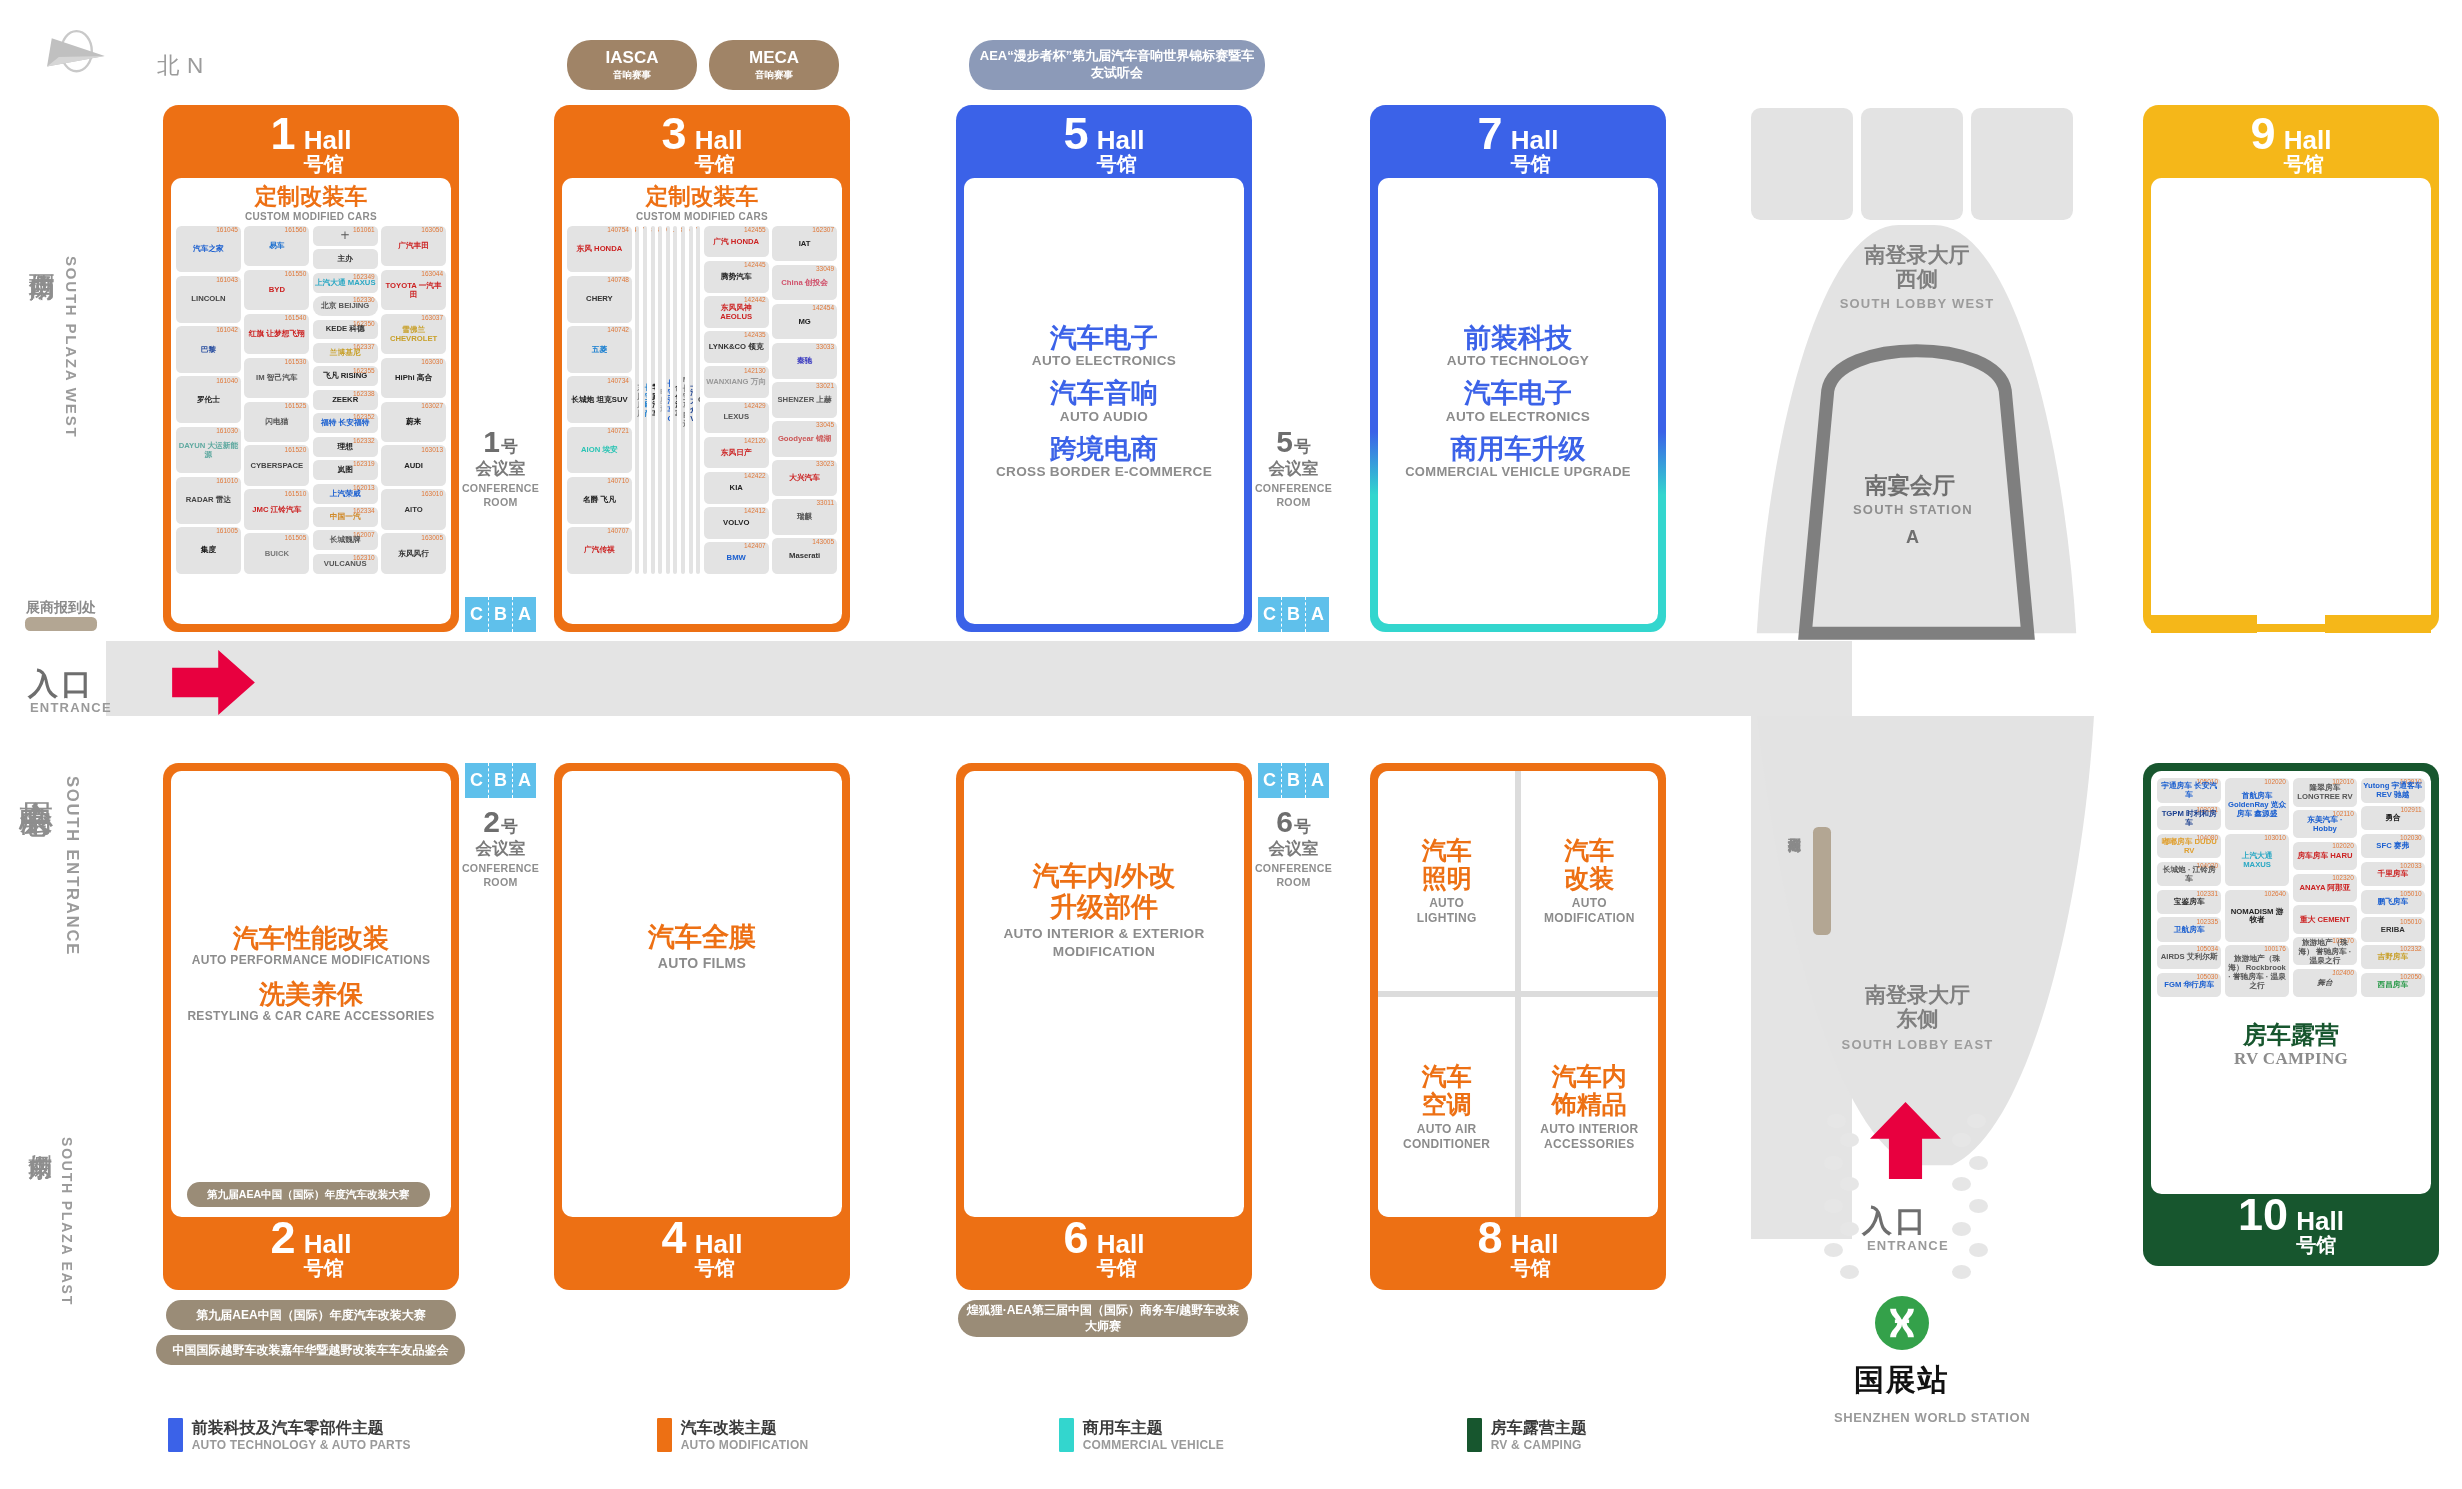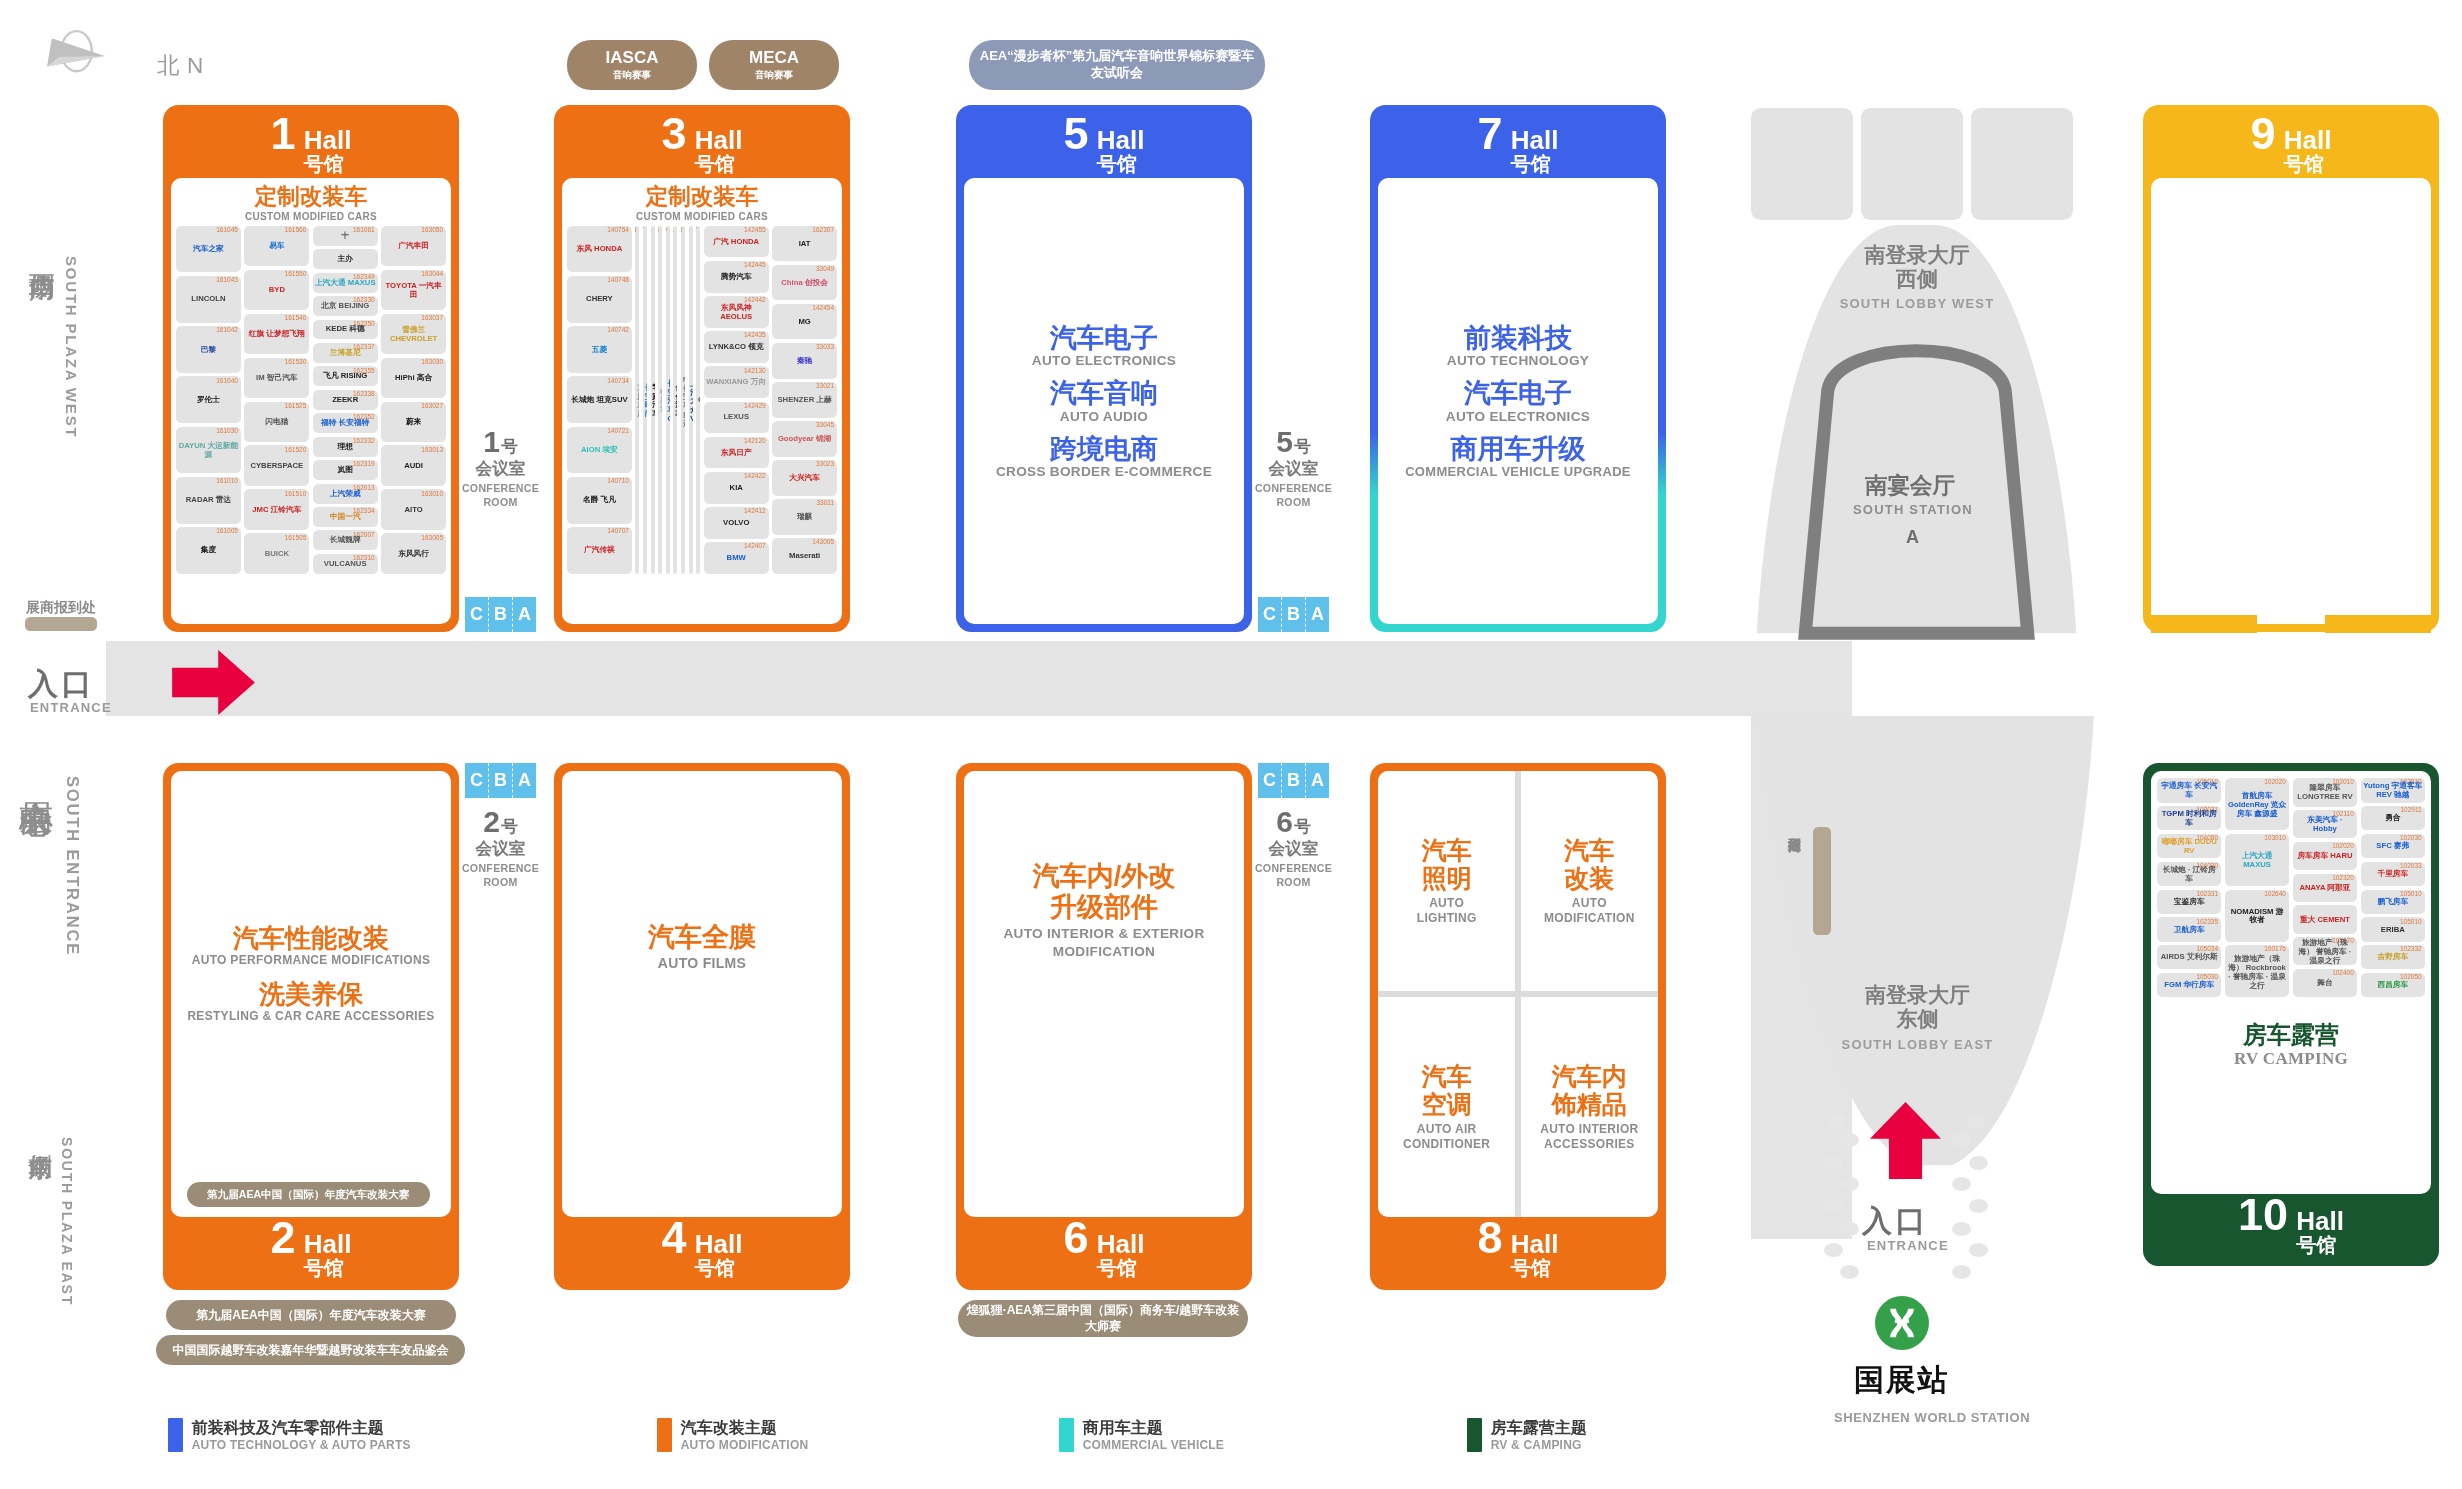--- a/index.html
+++ b/index.html
@@ -210,21 +210,21 @@
             <span class="bl" style="color: rgb(85, 85, 85);">十</span>
           </div>
           <div class="booth" style="flex: 1 1 0%;">
             <span class="bn"></span>
             <span class="bl" style="color: rgb(51, 51, 51);">主办</span>
           </div>
           <div class="booth" style="flex: 1 1 0%;">
             <span class="bn">162349</span>
             <span class="bl" style="color: rgb(42, 168, 196);">上汽大通 MAXUS</span>
           </div>
-          <div class="booth" style="flex: 1 1 0%;">
+          <div class="booth" style="flex: 1 1 0%; border-radius: 9px;">
             <span class="bn">162330</span>
             <span class="bl" style="color: rgb(85, 85, 85);">北京 BEIJING</span>
           </div>
           <div class="booth" style="flex: 1 1 0%;">
             <span class="bn">162350</span>
             <span class="bl" style="color: rgb(51, 51, 51);">KEDE 科德</span>
           </div>
           <div class="booth" style="flex: 1 1 0%;">
             <span class="bn">162337</span>
             <span class="bl" style="color: rgb(200, 160, 42);">兰博基尼</span>
@@ -811,21 +811,21 @@
           </div>
           <div class="booth" style="flex: 1 1 0%;">
             <span class="bn"></span>
             <span class="bl" style="color: rgb(204, 34, 34);">重大 CEMENT</span>
           </div>
           <div class="booth" style="flex: 1 1 0%;">
             <span class="bn">102170</span>
             <span class="bl" style="color: rgb(85, 85, 85);">旅游地产（珠海）
 誉驰房车 · 温泉之行</span>
           </div>
-          <div class="booth" style="flex: 1 1 0%;">
+          <div class="booth" style="flex: 1 1 0%; font-style: italic;">
             <span class="bn">102400</span>
             <span class="bl" style="color: rgb(85, 85, 85);">舞台</span>
           </div>
         </div>
         <div style="flex: 1 1 0%; display: flex; flex-direction: column; gap: 3.5px;">
           <div class="booth" style="flex: 1 1 0%;">
             <span class="bn">102910</span>
             <span class="bl" style="color: rgb(26, 95, 208);">Yutong 宇通客车
 REV 驰越</span>
           </div>

